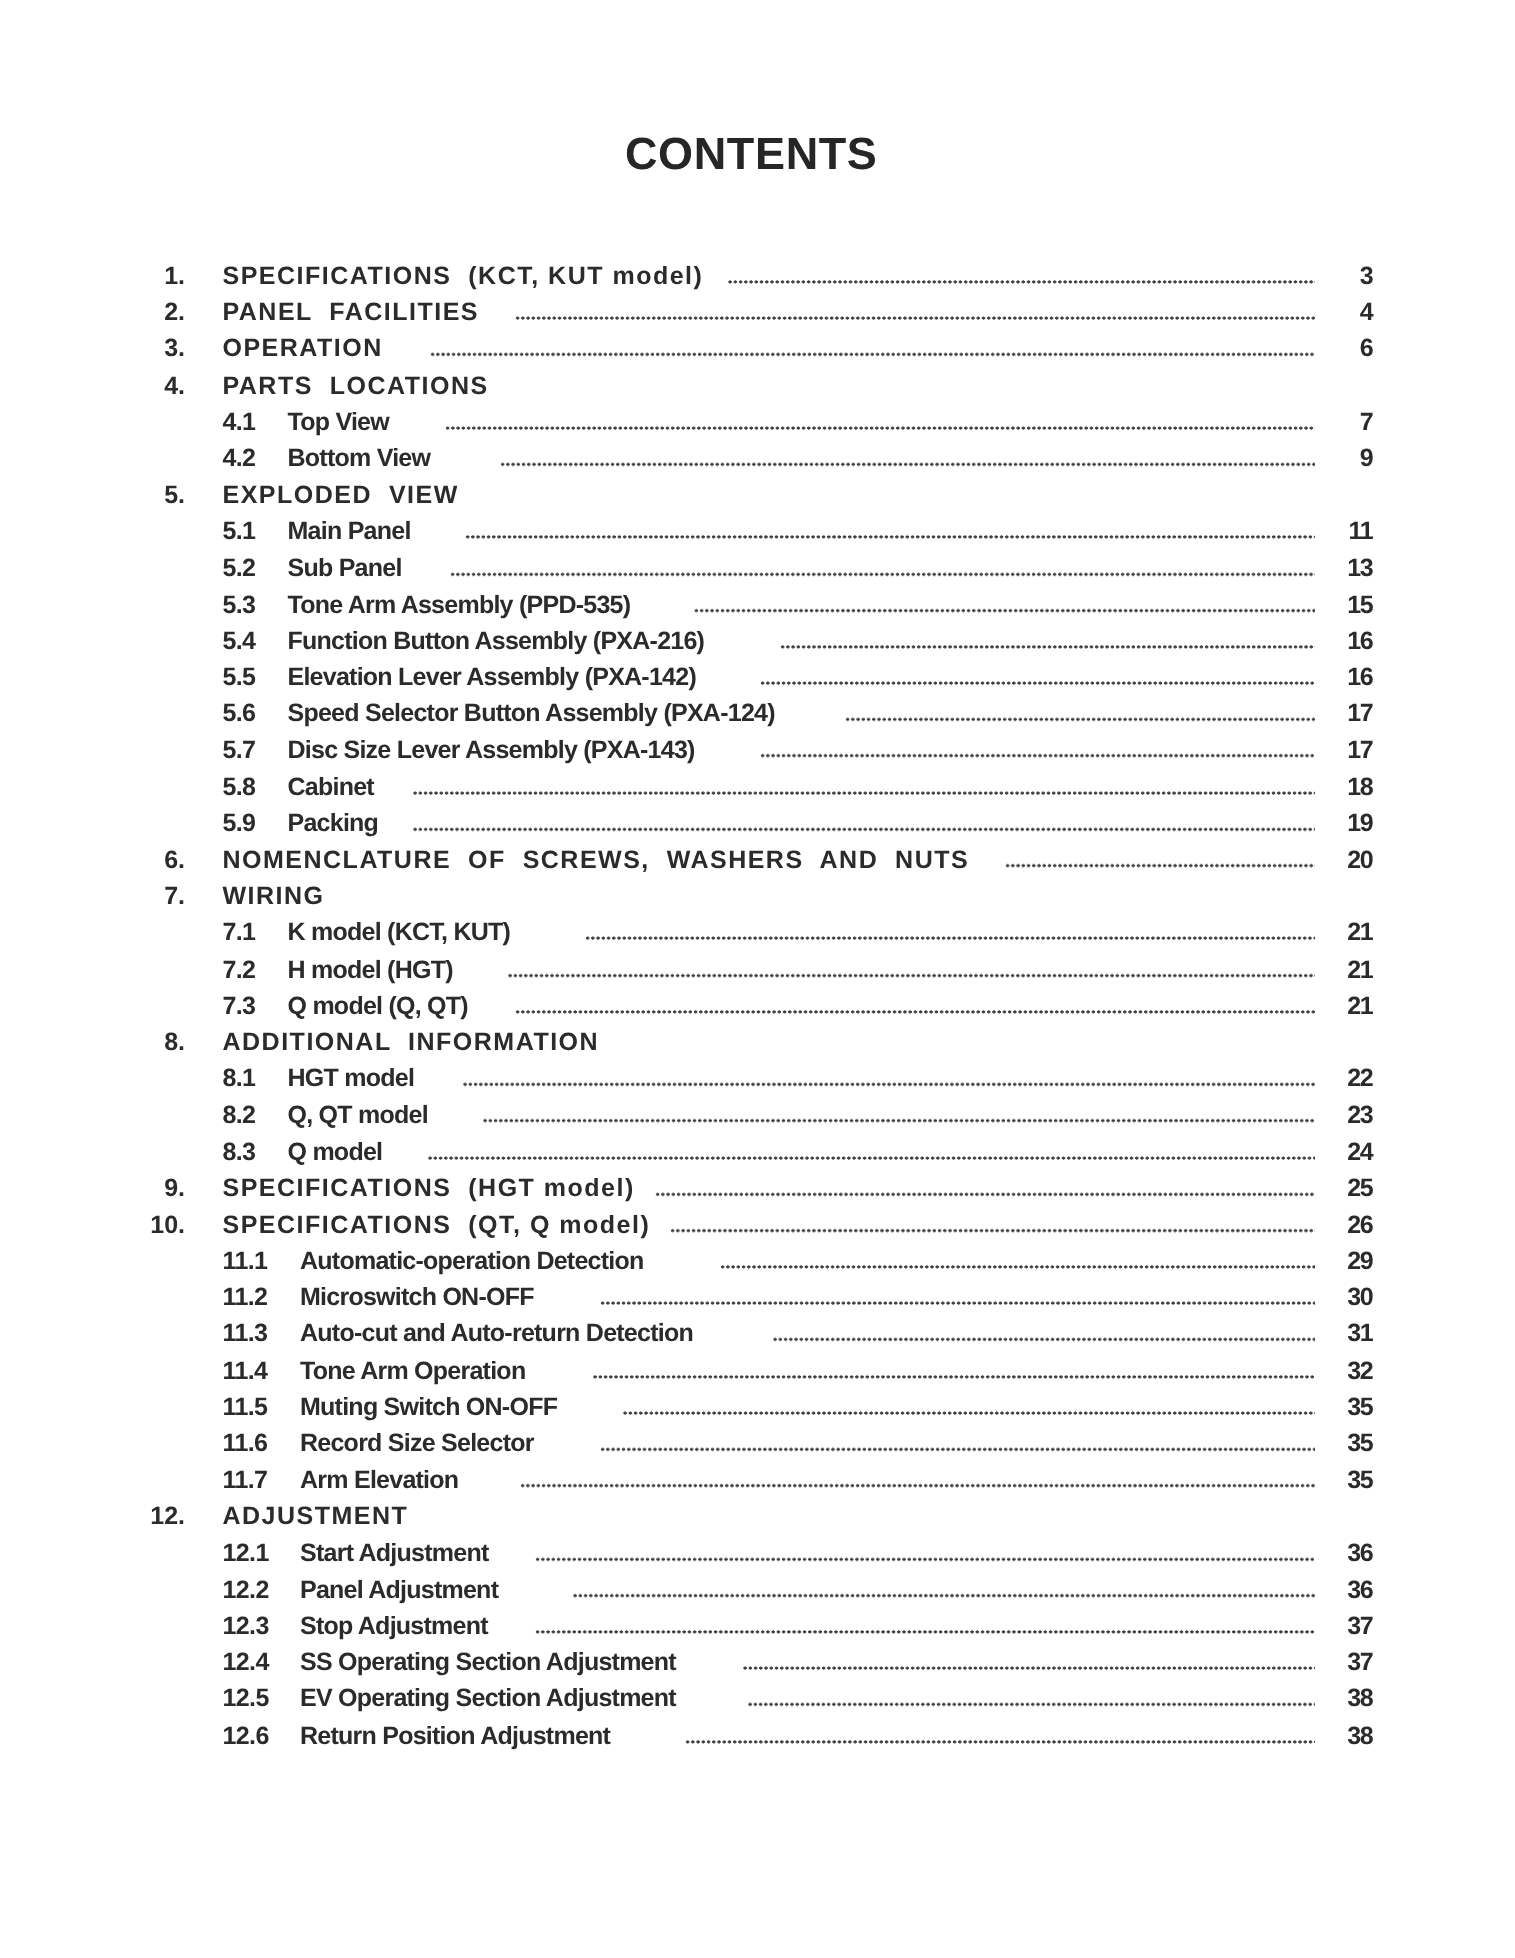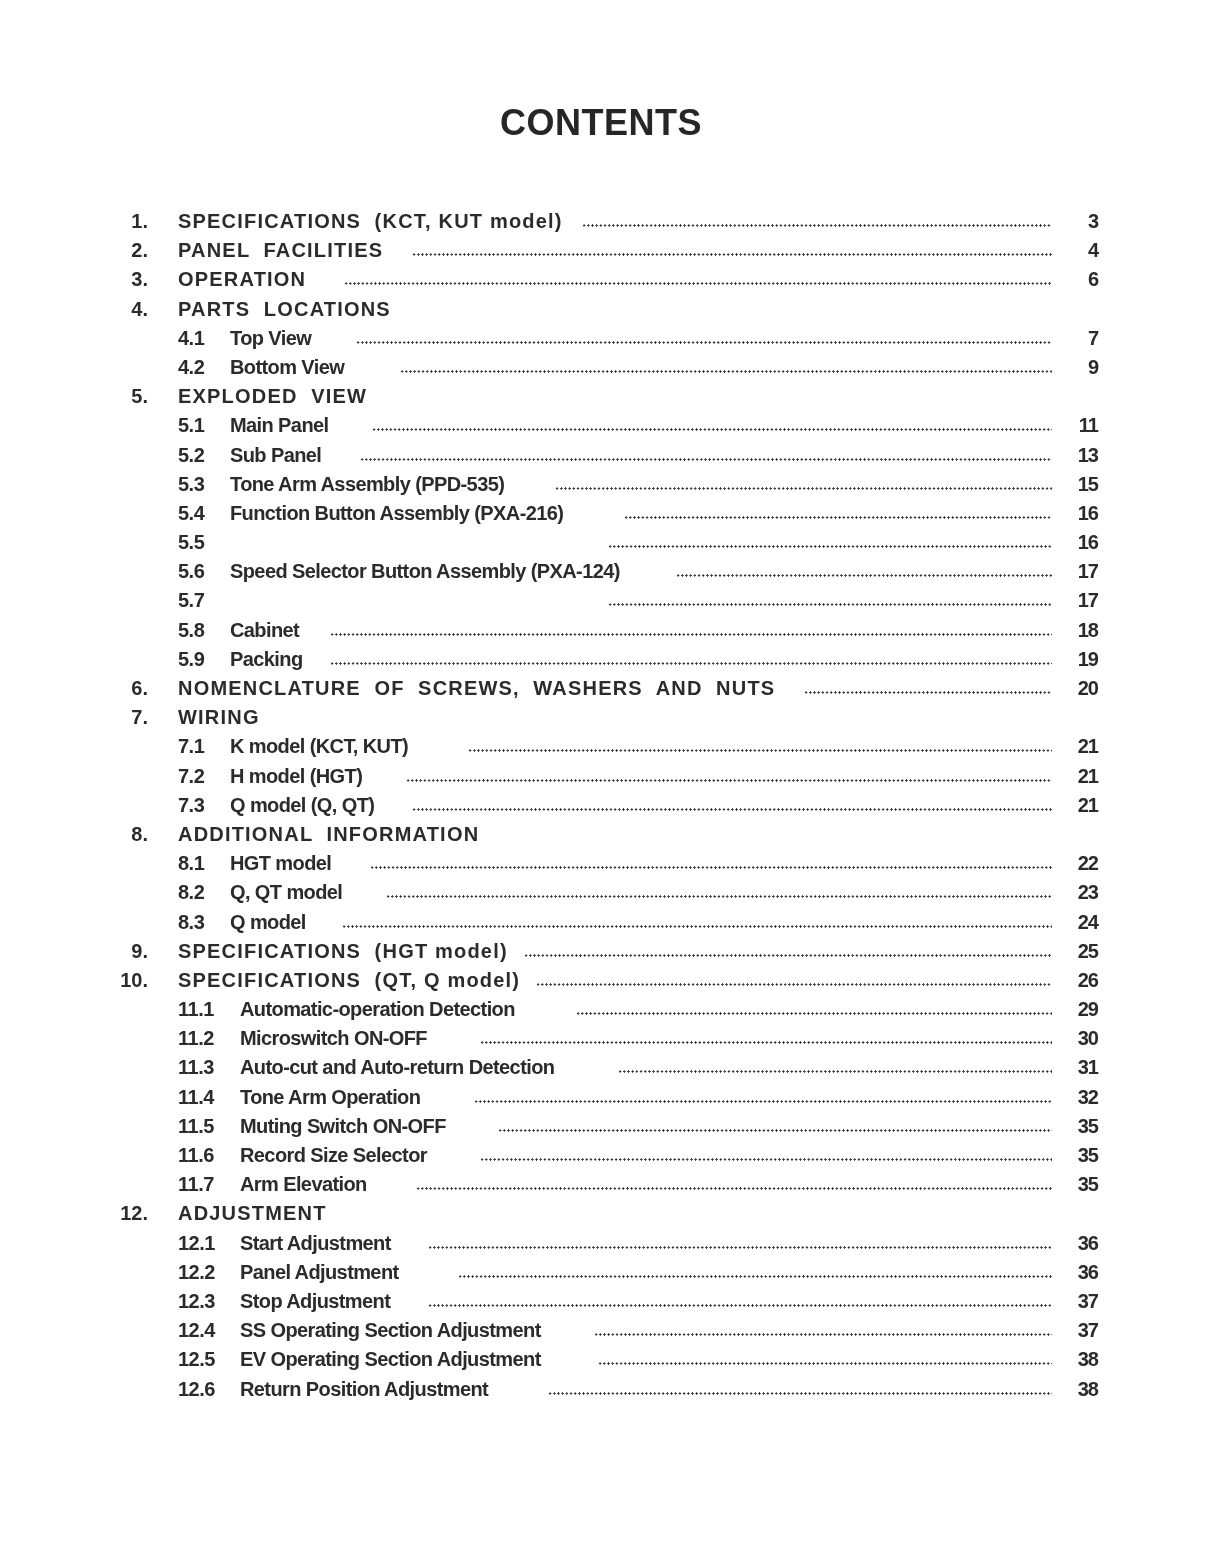--- a/index.html
+++ b/index.html
@@ -132,31 +132,33 @@
     <span class="page">15</span>
   </div>
     <div class="row l2">
     <span class="num">5.4</span>
     <span class="title" style="white-space: pre;">Function Button Assembly (PXA-216)</span>
     <span class="leader" style="left: 624px;"></span>
     <span class="page">16</span>
   </div>
     <div class="row l2">
     <span class="num">5.5</span>
+    <span class="title" style="white-space: pre;">Elevation Lever Assembly (PXA-142)</span>
     <span class="leader" style="left: 608px;"></span>
     <span class="page">16</span>
   </div>
     <div class="row l2">
     <span class="num">5.6</span>
     <span class="title" style="white-space: pre;">Speed Selector Button Assembly (PXA-124)</span>
     <span class="leader" style="left: 676px;"></span>
     <span class="page">17</span>
   </div>
     <div class="row l2">
     <span class="num">5.7</span>
+    <span class="title" style="white-space: pre;">Disc Size Lever Assembly (PXA-143)</span>
     <span class="leader" style="left: 608px;"></span>
     <span class="page">17</span>
   </div>
     <div class="row l2">
     <span class="num">5.8</span>
     <span class="title" style="white-space: pre;">Cabinet</span>
     <span class="leader" style="left: 330px;"></span>
     <span class="page">18</span>
   </div>
     <div class="row l2">

